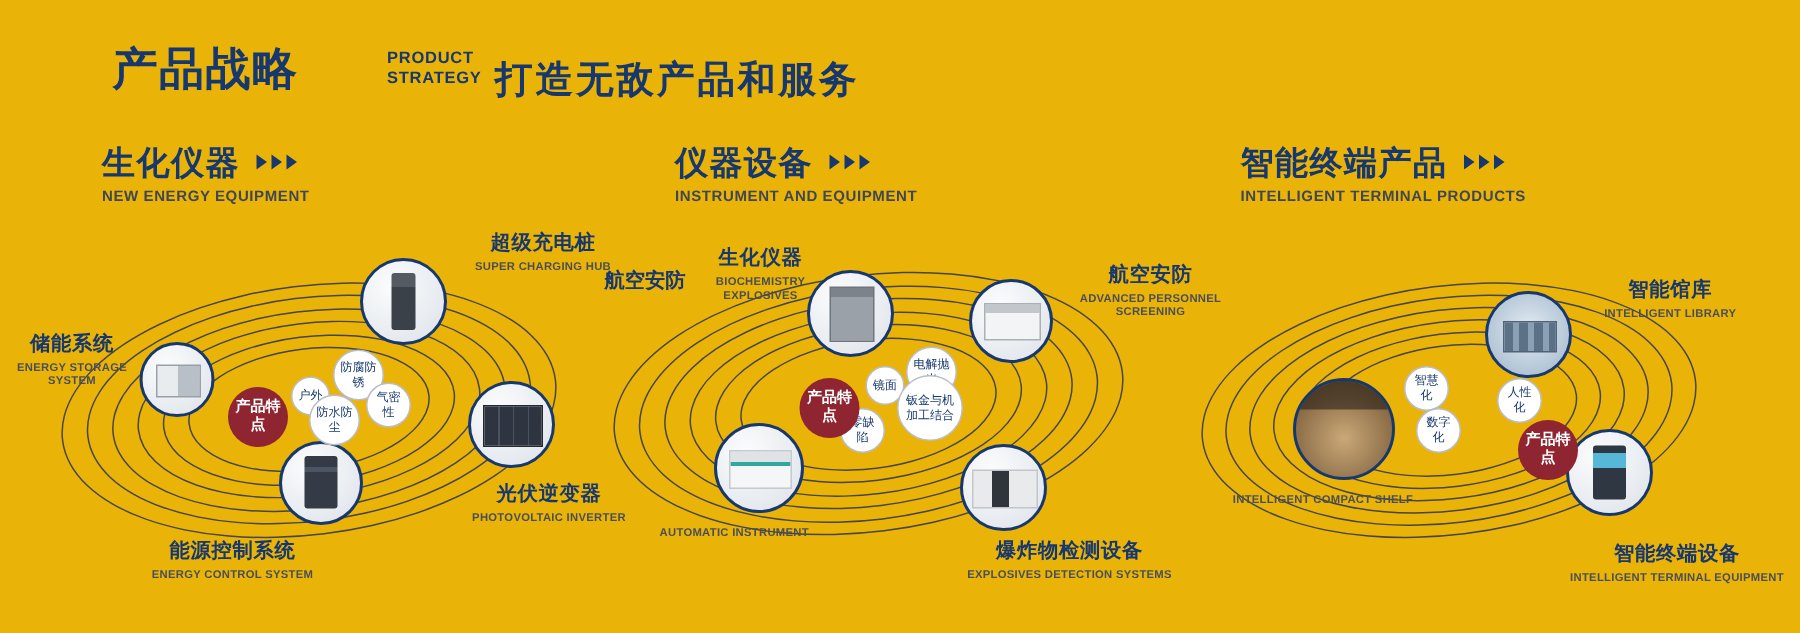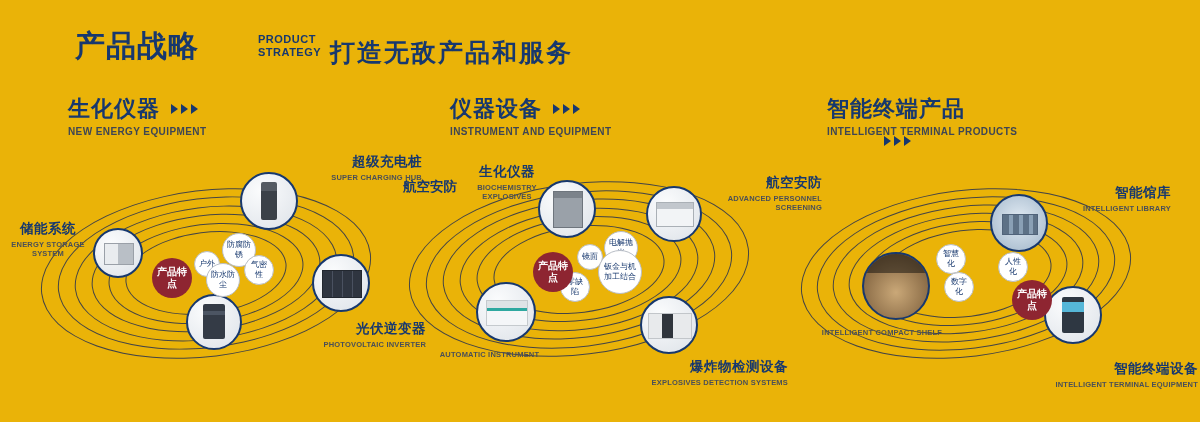--- a/index.html
+++ b/index.html
@@ -22,21 +22,21 @@
   .pcircle{position:absolute;border-radius:50%;border:2px solid #17386e;overflow:hidden;z-index:4;
            background:radial-gradient(circle at 35% 30%,#fbfcfd,#dde2e8);box-sizing:border-box;}
   .pcircle .shape{position:absolute;}
   .photo-warm{background:radial-gradient(circle at 50% 60%,#caa878,#6b4e2e);}
   .photo-cool{background:radial-gradient(circle at 50% 45%,#e3ecf4,#9fb4c8);}
   
   .plabel{position:absolute;z-index:5;}
   .plabel .cn{color:#17386e;font-weight:bold;font-size:13.5px;letter-spacing:.5px;}
   .plabel .en{color:#4a4f57;font-weight:bold;font-size:7.5px;letter-spacing:.2px;margin-top:2px;}
   .t-center{text-align:center;}
-  .t-left{text-align:right;}
+  .t-left{text-align:center;}
   .standalone-cn{color:#17386e;font-weight:bold;font-size:13.5px;z-index:5;}
   
   .red-circle{position:absolute;border-radius:50%;background:#8e2531;color:#fff;display:flex;
               align-items:center;justify-content:center;text-align:center;font-weight:bold;
               font-size:10px;line-height:1.2;z-index:5;box-sizing:border-box;padding:4px;}
   .bubble{position:absolute;border-radius:50%;background:#fff;border:1px solid #b9bec6;color:#17386e;
           display:flex;align-items:center;justify-content:center;text-align:center;font-size:8px;
           line-height:1.2;z-index:4;box-sizing:border-box;padding:3px;}
 </style>
 </head>
@@ -56,21 +56,21 @@
     <span><i class="tri"></i><i class="tri"></i><i class="tri"></i></span>
   </div>
   <div class="abs sec-sub" style="left:68px;top:126px;">NEW ENERGY EQUIPMENT</div>
 
   <div class="abs sec-title" style="left:450px;top:94px;">
     <span class="cn">仪器设备</span>
     <span><i class="tri"></i><i class="tri"></i><i class="tri"></i></span>
   </div>
   <div class="abs sec-sub" style="left:450px;top:126px;">INSTRUMENT AND EQUIPMENT</div>
 
-  <div class="abs sec-title" style="left:827px;top:94px;flex-direction:column;">
+  <div class="abs sec-title" style="left:827px;top:94px;">
     <span class="cn">智能终端产品</span>
     <span><i class="tri"></i><i class="tri"></i><i class="tri"></i></span>
   </div>
   <div class="abs sec-sub" style="left:827px;top:126px;">INTELLIGENT TERMINAL PRODUCTS</div>
 
   <div class="ring" style="left:40px;top:190px;width:330px;height:165px;"></div>
   <div class="ring" style="left:57px;top:198px;width:296px;height:148px;"></div>
   <div class="ring" style="left:74px;top:207px;width:262px;height:131px;"></div>
   <div class="ring" style="left:91px;top:215px;width:228px;height:114px;"></div>
   <div class="ring" style="left:108px;top:224px;width:194px;height:97px;"></div>
@@ -93,20 +93,24 @@
     <div class="cn">储能系统</div>
     <div class="en">ENERGY STORAGE SYSTEM</div>
   </div>
   <div class="plabel t-left" style="left:302px;top:153px;width:120px;">
     <div class="cn">超级充电桩</div>
     <div class="en">SUPER CHARGING HUB</div>
   </div>
   <div class="plabel t-left" style="left:306px;top:320px;width:120px;">
     <div class="cn">光伏逆变器</div>
     <div class="en">PHOTOVOLTAIC INVERTER</div>
+  </div>
+  <div class="plabel t-left" style="left:90px;top:358px;width:130px;">
+    <div class="cn">能源控制系统</div>
+    <div class="en">ENERGY CONTROL SYSTEM</div>
   </div>
 
   <div class="red-circle" style="left:152px;top:258px;width:40px;height:40px;">产品特点</div>
   <div class="bubble" style="left:194px;top:251px;width:26px;height:26px;text-align:center;">户外</div>
   <div class="bubble" style="left:222px;top:233px;width:34px;height:34px;">防腐防锈</div>
   <div class="bubble" style="left:206px;top:263px;width:34px;height:34px;">防水防尘</div>
   <div class="bubble" style="left:244px;top:255px;width:30px;height:30px;">气密性</div>
 
   <div class="ring" style="left:408px;top:183px;width:340px;height:170px;"></div>
   <div class="ring" style="left:425px;top:192px;width:306px;height:153px;"></div>

